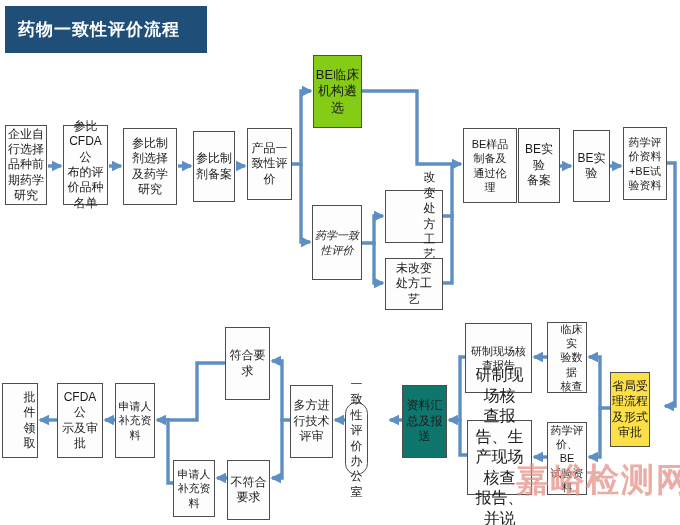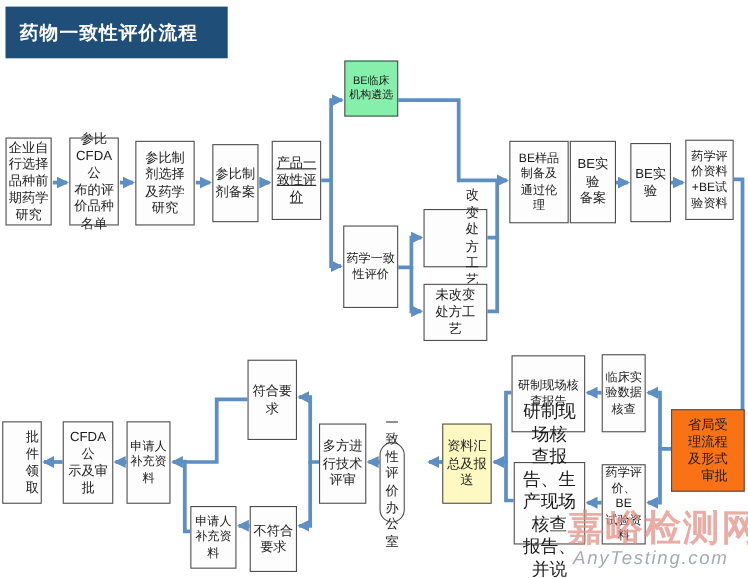--- a/index.html
+++ b/index.html
@@ -81,62 +81,62 @@
 CFDA公
 布的评
 价品种
 名单</div>
       <div class="node" style="left: 123px; top: 128px; width: 54px; height: 77px; font-size: 12px; background: rgb(253, 253, 253); border-color: rgb(78, 78, 78);">参比制
 剂选择
 及药学
 研究</div>
       <div class="node" style="left: 193px; top: 131px; width: 42px; height: 71px; font-size: 12px; background: rgb(253, 253, 253); border-color: rgb(78, 78, 78);">参比制
 剂备案</div>
-      <div class="node" style="left: 247px; top: 128px; width: 45px; height: 72px; font-size: 12px; background: rgb(253, 253, 253); border-color: rgb(78, 78, 78); text-decoration: underline;">产品一
+      <div class="node" style="left: 247px; top: 128px; width: 45px; height: 72px; font-size: 12px; background: rgb(253, 253, 253); border-color: rgb(78, 78, 78);">产品一
 致性评
 价</div>
-      <div class="node" style="left: 313px; top: 55px; width: 49px; height: 51px; font-size: 10px; background: #86efac; border-color: rgb(78, 78, 78);">BE临床
+      <div class="node" style="left: 313px; top: 55px; width: 49px; height: 73px; font-size: 13px; background: #84cc16; border-color: rgb(78, 78, 78);">BE临床
 机构遴选</div>
-      <div class="node" style="left: 312px; top: 205px; width: 50px; height: 75px; font-size: 11px; background: rgb(253, 253, 253); border-color: rgb(78, 78, 78);">药学一致
+      <div class="node" style="left: 312px; top: 205px; width: 50px; height: 75px; font-size: 11px; background: rgb(253, 253, 253); border-color: rgb(78, 78, 78); font-style: italic;">药学一致
 性评价</div>
       <div class="node" style="left: 385px; top: 190px; width: 58px; height: 53px; font-size: 12px; background: rgb(253, 253, 253); border-color: rgb(78, 78, 78); padding-left: 32px;">改变处
 方工艺</div>
       <div class="node" style="left: 385px; top: 258px; width: 58px; height: 52px; font-size: 12px; background: rgb(253, 253, 253); border-color: rgb(78, 78, 78);">未改变
 处方工
 艺</div>
       <div class="node" style="left: 463px; top: 128px; width: 54px; height: 75px; font-size: 11px; background: rgb(253, 253, 253); border-color: rgb(78, 78, 78);">BE样品
 制备及
 通过伦
 理</div>
       <div class="node" style="left: 518px; top: 128px; width: 42px; height: 75px; font-size: 12px; background: rgb(253, 253, 253); border-color: rgb(78, 78, 78);">BE实验
 备案</div>
       <div class="node" style="left: 573px; top: 130px; width: 37px; height: 72px; font-size: 12px; background: rgb(253, 253, 253); border-color: rgb(78, 78, 78);">BE实验</div>
       <div class="node" style="left: 623px; top: 127px; width: 44px; height: 73px; font-size: 11px; background: rgb(253, 253, 253); border-color: rgb(78, 78, 78);">药学评
 价资料
 +BE试
 验资料</div>
-      <div class="node" style="left: 610px; top: 372px; width: 67px; height: 75px; font-size: 12px; background: #f97316; border-color: rgb(78, 78, 78); text-align: right;">省局受
+      <div class="node" style="left: 610px; top: 372px; width: 40px; height: 75px; font-size: 12px; background: #fde047; border-color: rgb(78, 78, 78);">省局受
 理流程
 及形式
 审批</div>
-      <div class="node" style="left: 547px; top: 322px; width: 40px; height: 71px; font-size: 11px; background: rgb(253, 253, 253); border-color: rgb(78, 78, 78);">临床实
+      <div class="node" style="left: 547px; top: 322px; width: 40px; height: 71px; font-size: 11px; background: rgb(253, 253, 253); border-color: rgb(78, 78, 78); padding-left: 10px;">临床实
 验数据
 核查</div>
       <div class="node" style="left: 465px; top: 323px; width: 67px; height: 70px; font-size: 11px; background: rgb(253, 253, 253); border-color: rgb(78, 78, 78);">研制现场核
 查报告</div>
       <div class="node" style="left: 547px; top: 422px; width: 40px; height: 73px; font-size: 11px; background: rgb(253, 253, 253); border-color: rgb(78, 78, 78);">药学评
 价、BE
 试验资
 料</div>
       <div class="node" style="left: 467px; top: 420px; width: 65px; height: 75px; font-size: 16px; background: rgb(253, 253, 253); border-color: rgb(78, 78, 78);">研制现场核
 查报告、生
 产现场核查
 报告、并说
 明理由</div>
-      <div class="node" style="left: 402px; top: 385px; width: 45px; height: 73px; font-size: 12px; background: #fef9c3; border-color: rgb(78, 78, 78);">资料汇
+      <div class="node" style="left: 402px; top: 385px; width: 45px; height: 73px; font-size: 12px; background: #0f766e; border-color: rgb(78, 78, 78);">资料汇
 总及报
 送</div>
       <div class="node" style="left: 345px; top: 402px; width: 23px; height: 73px; font-size: 12px; background: rgb(253, 253, 253); border-color: rgb(78, 78, 78); border-radius: 16px;">一致性
 评价办
 公室</div>
       <div class="node" style="left: 290px; top: 385px; width: 43px; height: 73px; font-size: 12px; background: rgb(253, 253, 253); border-color: rgb(78, 78, 78);">多方进
 行技术
 评审</div>
       <div class="node" style="left: 225px; top: 327px; width: 45px; height: 73px; font-size: 12px; background: rgb(253, 253, 253); border-color: rgb(78, 78, 78);">符合要
 求</div>
@@ -149,14 +149,13 @@
 补充资
 料</div>
       <div class="node" style="left: 57px; top: 383px; width: 46px; height: 75px; font-size: 12px; background: rgb(253, 253, 253); border-color: rgb(78, 78, 78);">CFDA公
 示及审
 批</div>
       <div class="node" style="left: 2px; top: 383px; width: 36px; height: 75px; font-size: 12px; background: rgb(253, 253, 253); border-color: rgb(78, 78, 78); padding-left: 20px;">批件领
 取</div>
     </div>
 
   <div class="wm-brand">嘉峪检测网</div>
-  <div class="wm-domain">AnyTesting.com</div>
 </div>
 
 </body></html>

